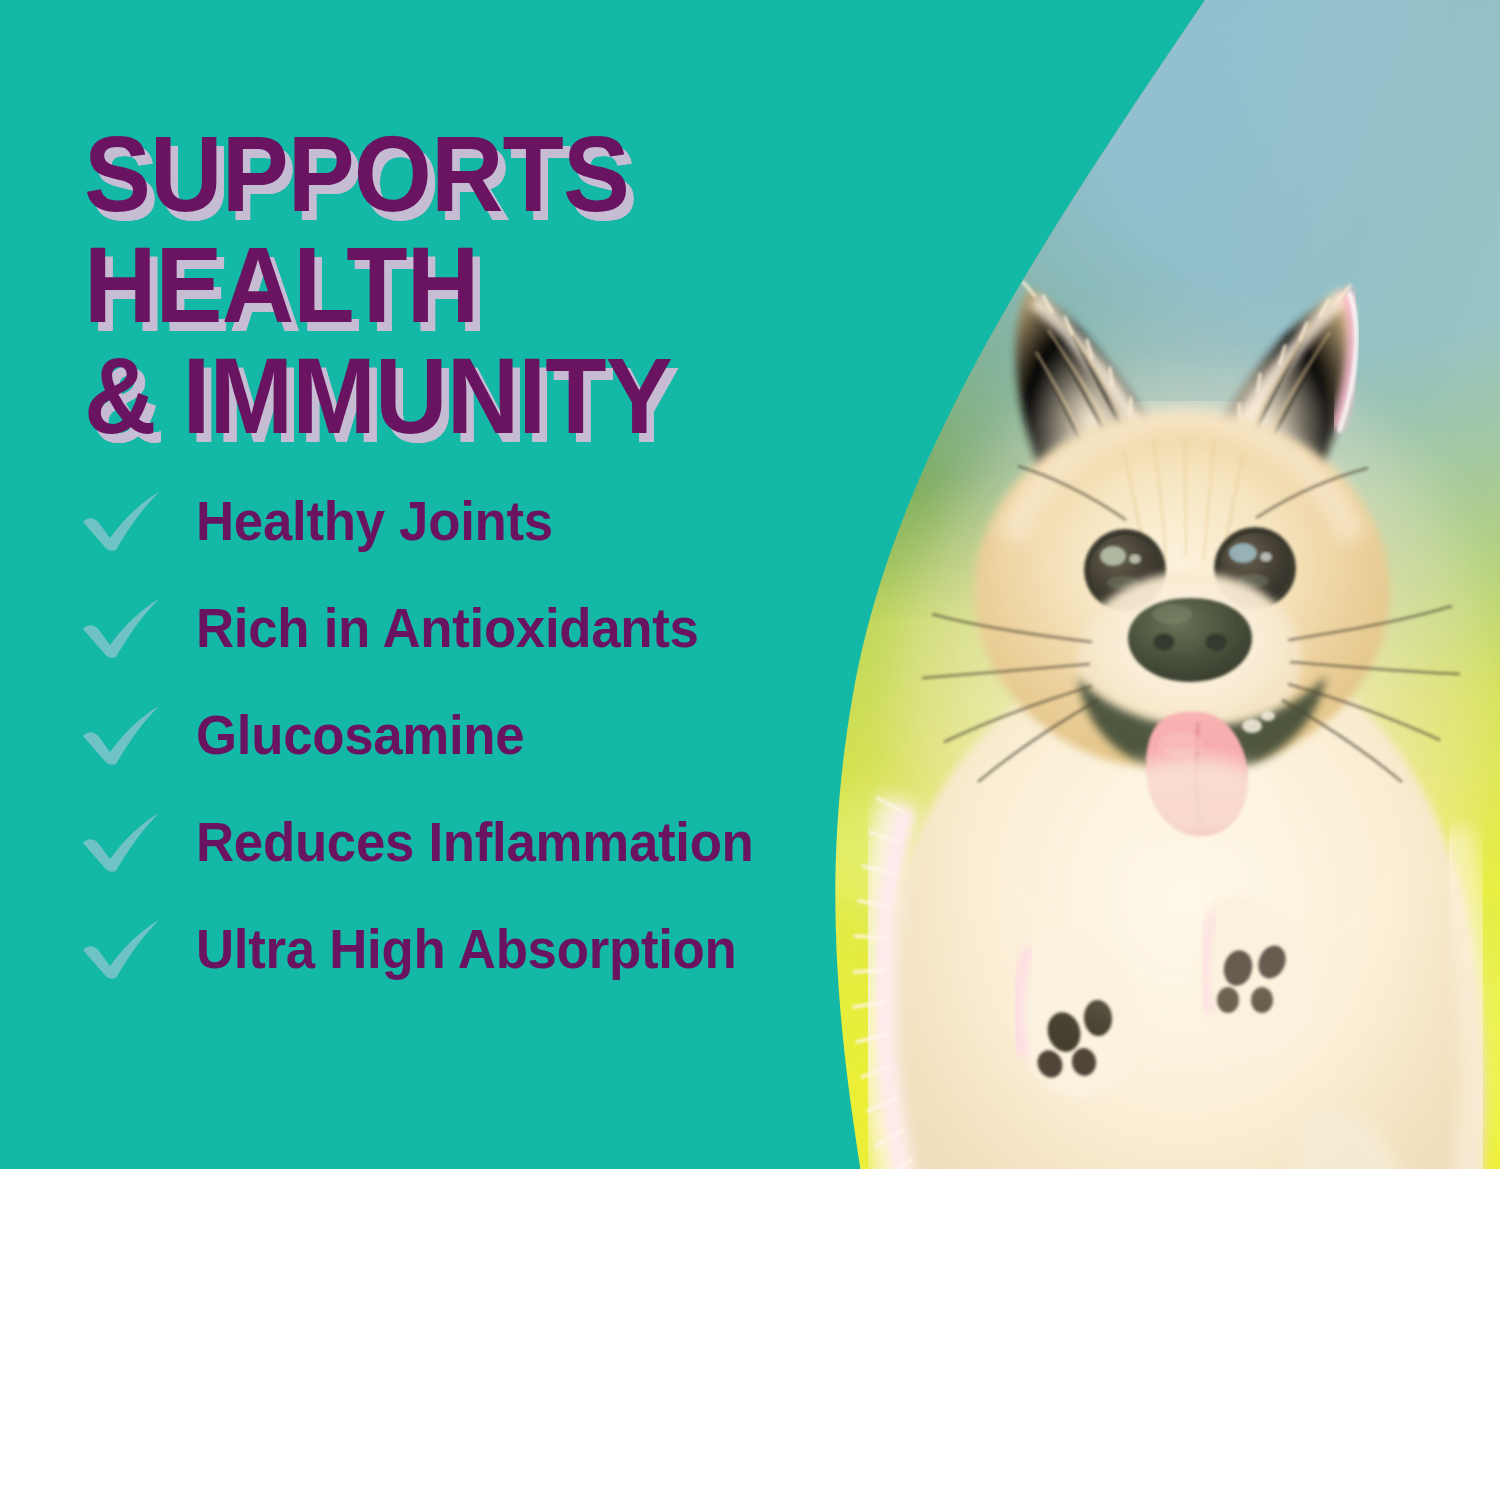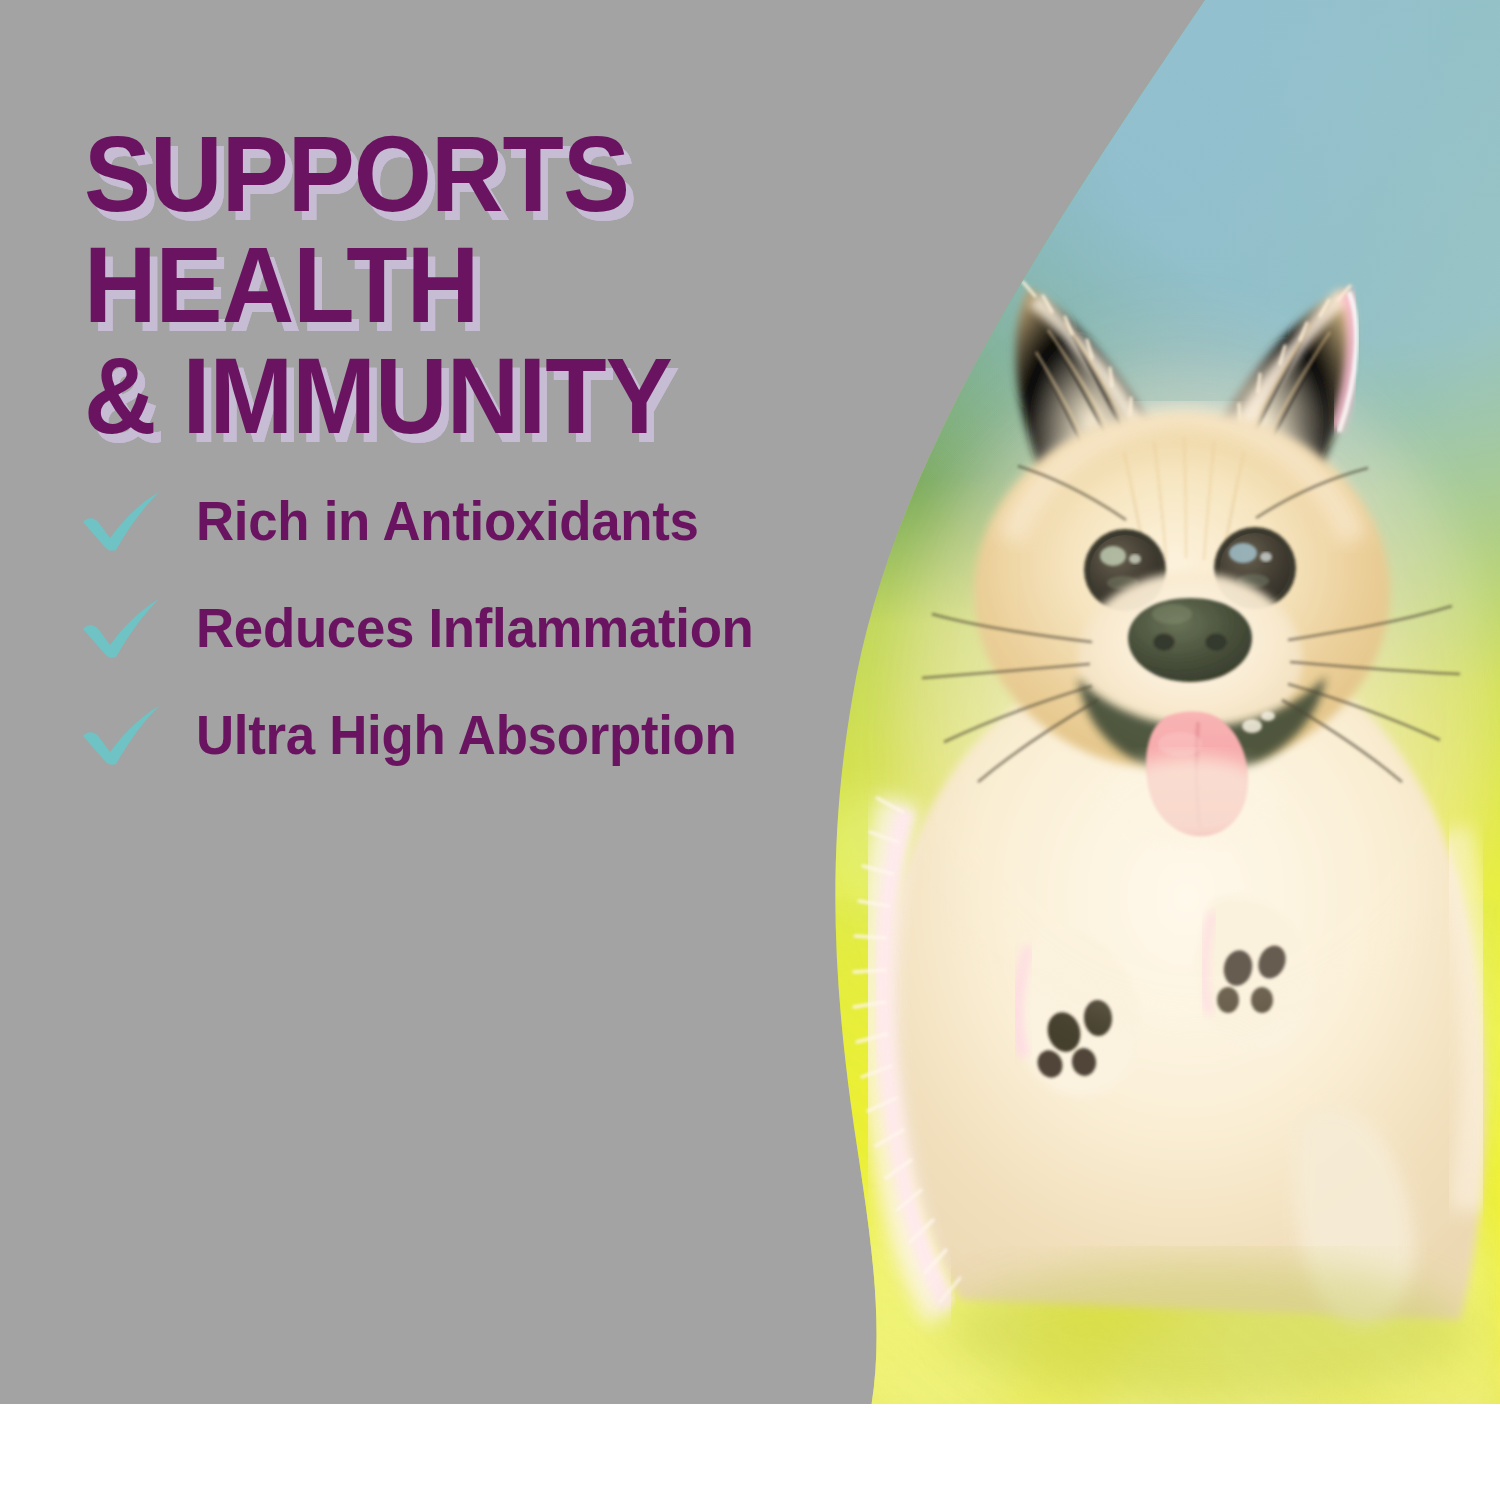--- a/index.html
+++ b/index.html
@@ -5,22 +5,22 @@
   * { margin:0; padding:0; box-sizing:border-box; }
 
   html, body {
     width:1500px; height:1500px;
     overflow:hidden;
     font-family:"Liberation Sans", sans-serif;
   }
 
   #poster {
     position:relative;
-    width:1500px; height:1404px;
-    background:#a3a3a3;
+    width:1500px; height:1169px;
+    background:#14b8a6;
     overflow:hidden;
   }
 
   
   #photo-panel {
     position:absolute;
     top:0; left:0;
     width:1500px; height:1500px;
     clip-path: path("M 1205 0 L 1500 0 L 1500 1500 L 838 1500 C 905 1390 868 1230 851 1105 C 832 965 828 840 852 700 C 890 470 1035 250 1205 0 Z");
     overflow:hidden;
@@ -430,31 +430,47 @@
 
   <div id="curve-shadow"></div>
 
   <div id="content">
 
     <h1 id="heading">SUPPORTS HEALTH
 &amp; IMMUNITY</h1>
 
     <ul id="benefits">
 
+      <li class="benefit">
+        <span class="check">
+          <svg viewBox="0 0 82 62">
+              <path d="M3 31 C 8 26 14 26 19 32 L 30 47 C 44 28 60 12 79 1 C 62 18 48 38 36 59 C 31 61 27 59 24 55 Z" fill="#6fc3c4"></path>
+            </svg>
+        </span>
+        <span class="benefit-label">Healthy Joints</span>
+      </li>
 
 
       <li class="benefit">
         <span class="check">
           <svg viewBox="0 0 82 62">
               <path d="M3 31 C 8 26 14 26 19 32 L 30 47 C 44 28 60 12 79 1 C 62 18 48 38 36 59 C 31 61 27 59 24 55 Z" fill="#6fc3c4"></path>
             </svg>
         </span>
         <span class="benefit-label">Rich in Antioxidants</span>
       </li>
 
+      <li class="benefit">
+        <span class="check">
+          <svg viewBox="0 0 82 62">
+              <path d="M3 31 C 8 26 14 26 19 32 L 30 47 C 44 28 60 12 79 1 C 62 18 48 38 36 59 C 31 61 27 59 24 55 Z" fill="#6fc3c4"></path>
+            </svg>
+        </span>
+        <span class="benefit-label">Glucosamine</span>
+      </li>
 
 
       <li class="benefit">
         <span class="check">
           <svg viewBox="0 0 82 62">
               <path d="M3 31 C 8 26 14 26 19 32 L 30 47 C 44 28 60 12 79 1 C 62 18 48 38 36 59 C 31 61 27 59 24 55 Z" fill="#6fc3c4"></path>
             </svg>
         </span>
         <span class="benefit-label">Reduces Inflammation</span>
       </li>

